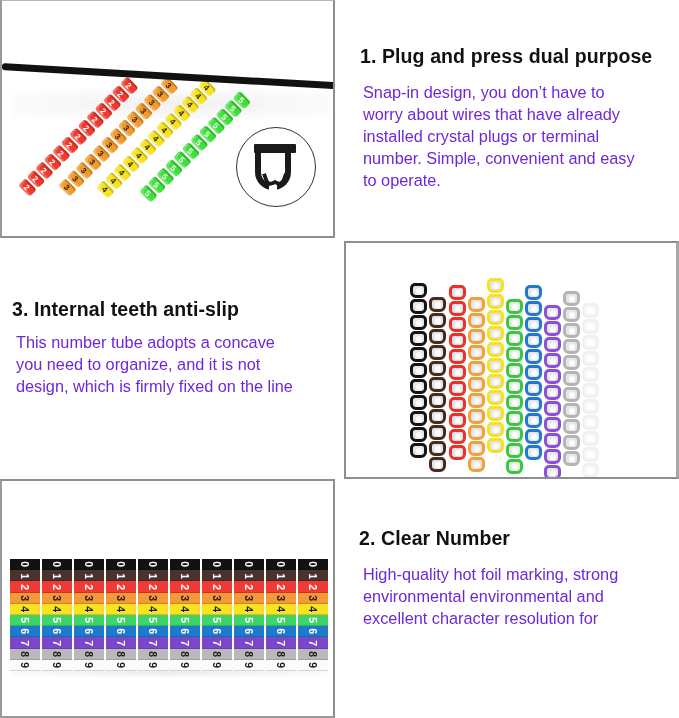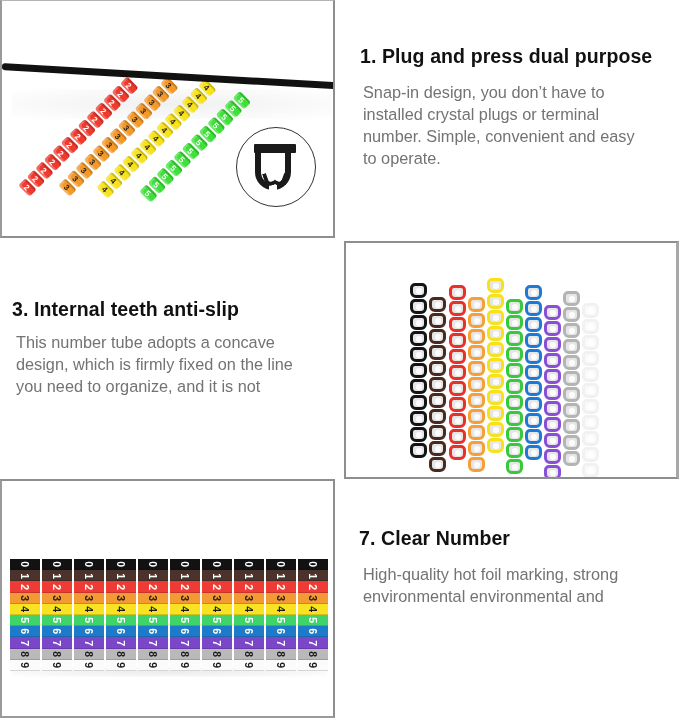--- a/index.html
+++ b/index.html
@@ -1,20 +1,20 @@
 <!DOCTYPE html>
 <html><head>
 <meta charset="utf-8">
 <style>
   html, body { margin: 0; padding: 0; background: #ffffff; }
   body { width: 679px; height: 718px; position: relative; overflow: hidden;
          font-family: "Liberation Sans", sans-serif; color: #111; }
   .panel { position: absolute; box-sizing: border-box; border: 2px solid #8e8e8e; background: #fff; overflow: hidden; }
   .title { position: absolute; font-weight: bold; font-size: 19.5px; color: #111; white-space: nowrap; letter-spacing: 0.1px; }
-  .body-text { position: absolute; font-size: 16.3px; line-height: 22px; color: #737373; }
+  .body-text { position: absolute; font-size: 16.3px; line-height: 22px; color: #6d28d9; }
   .body-text span { display: block; white-space: nowrap; }
 
   
   #p1 { left: 0; top: 0; width: 335px; height: 238px; border-top: 1px solid #b5b5b5; border-left: 2px solid #9a9a9a; }
   .shadow { position: absolute; left: 10px; top: 88px; width: 320px; height: 30px;
             background: radial-gradient(ellipse at center, rgba(0,0,0,0.06), rgba(0,0,0,0)); }
   .cable { position: absolute; left: 0; top: 62px; width: 340px; height: 7px; background: #111;
            border-radius: 3px; transform-origin: 0 50%; transform: rotate(3.3deg); }
   .strip { position: absolute; height: 16px; border-radius: 5px; transform-origin: 0 50%; }
   .strip .seg { position: absolute; top: 0; width: 10px; height: 16px; border-radius: 3px; box-shadow: inset -2px 0 0 rgba(0,0,0,0.18), inset 2px 2px 0 rgba(255,255,255,0.25); }
@@ -223,30 +223,31 @@
     <div class="clip-body"></div>
     <div class="clip-gap"></div>
     <div class="clip-hook-l"></div>
     <div class="clip-hook-r"></div>
   </div>
 </div>
 
 <div id="t1" class="title">1. Plug and press dual purpose</div>
 <div id="b1" class="body-text">
   <span>Snap-in design, you don’t have to</span>
+  <span>worry about wires that have already</span>
   <span>installed crystal plugs or terminal</span>
   <span>number. Simple, convenient and easy</span>
   <span>to operate.</span>
 </div>
 
 <div id="t2" class="title">3. Internal teeth anti-slip</div>
 <div id="b2" class="body-text">
   <span>This number tube adopts a concave</span>
+  <span>you need to organize, and it is not</span>
   <span>design, which is firmly fixed on the line</span>
-  <span>you need to organize, and it is not</span>
 </div>
 
 <div id="p2" class="panel">
   <div id="cols">
       <div class="col" style="left: 64px; top: 40px;">
         <div class="ring" style="border-color: rgb(20, 20, 20); background: rgb(230, 230, 230);"></div>
         <div class="ring" style="border-color: rgb(20, 20, 20); background: rgb(230, 230, 230);"></div>
         <div class="ring" style="border-color: rgb(20, 20, 20); background: rgb(230, 230, 230);"></div>
         <div class="ring" style="border-color: rgb(20, 20, 20); background: rgb(230, 230, 230);"></div>
         <div class="ring" style="border-color: rgb(20, 20, 20); background: rgb(230, 230, 230);"></div>
@@ -696,17 +697,18 @@
         <div class="cell" style="background: rgb(185, 185, 185); color: rgb(26, 26, 26);">
           <span>8</span>
         </div>
         <div class="cell" style="background: rgb(251, 251, 251); color: rgb(26, 26, 26);">
           <span>9</span>
         </div>
       </div>
     </div>
 </div>
 
-<div id="t3" class="title">7. Clear Number</div>
+<div id="t3" class="title">2. Clear Number</div>
 <div id="b3" class="body-text">
   <span>High-quality hot foil marking, strong</span>
   <span>environmental environmental and</span>
+  <span>excellent character resolution for</span>
 </div>
 
 </body></html>

